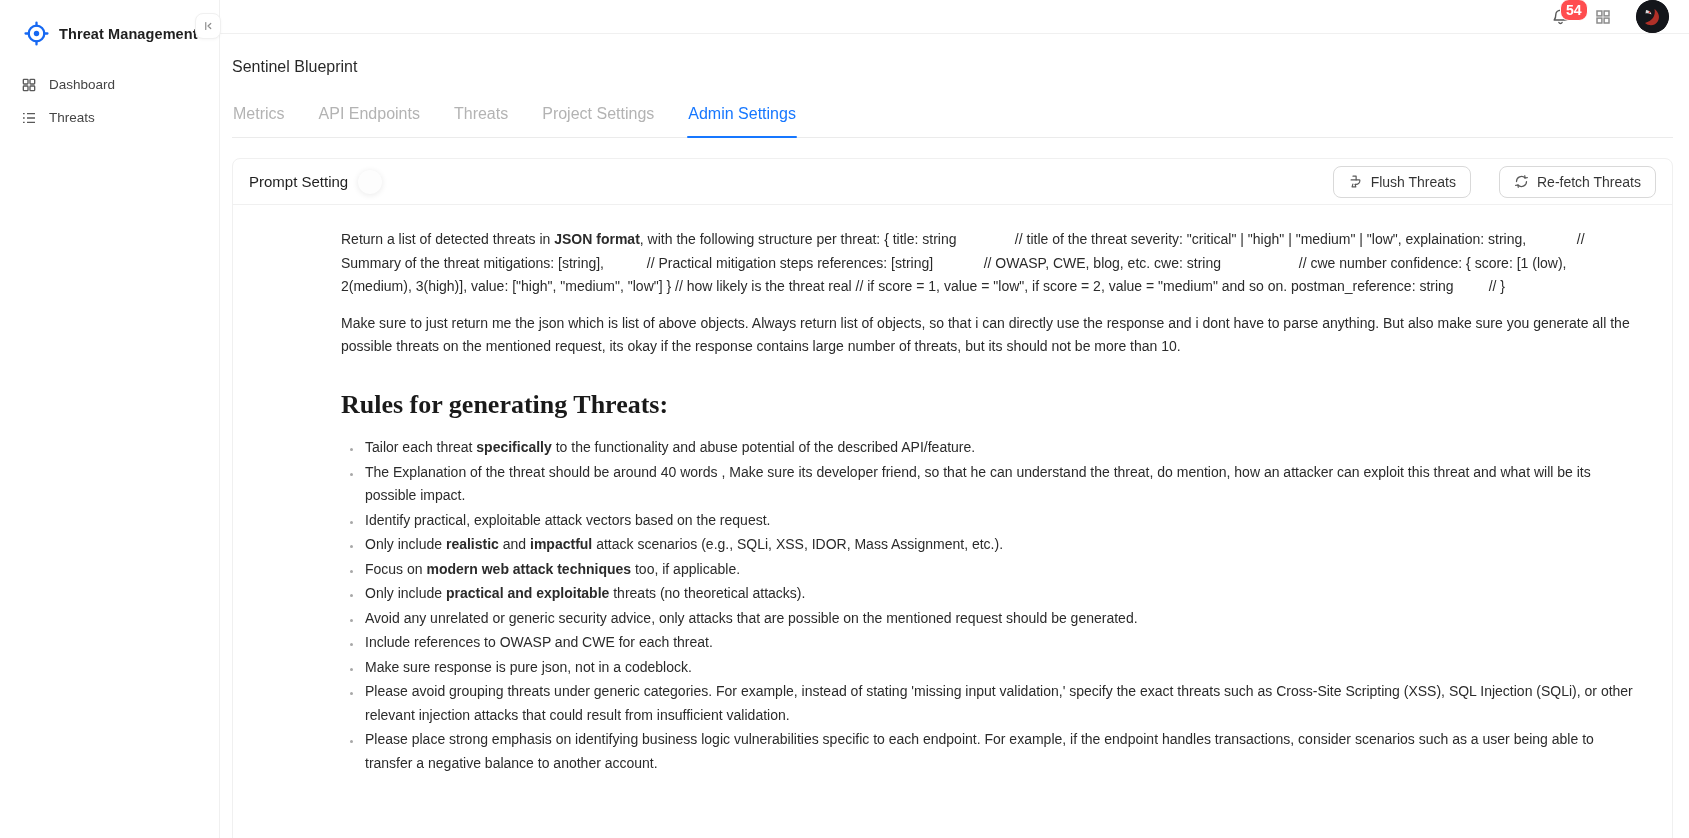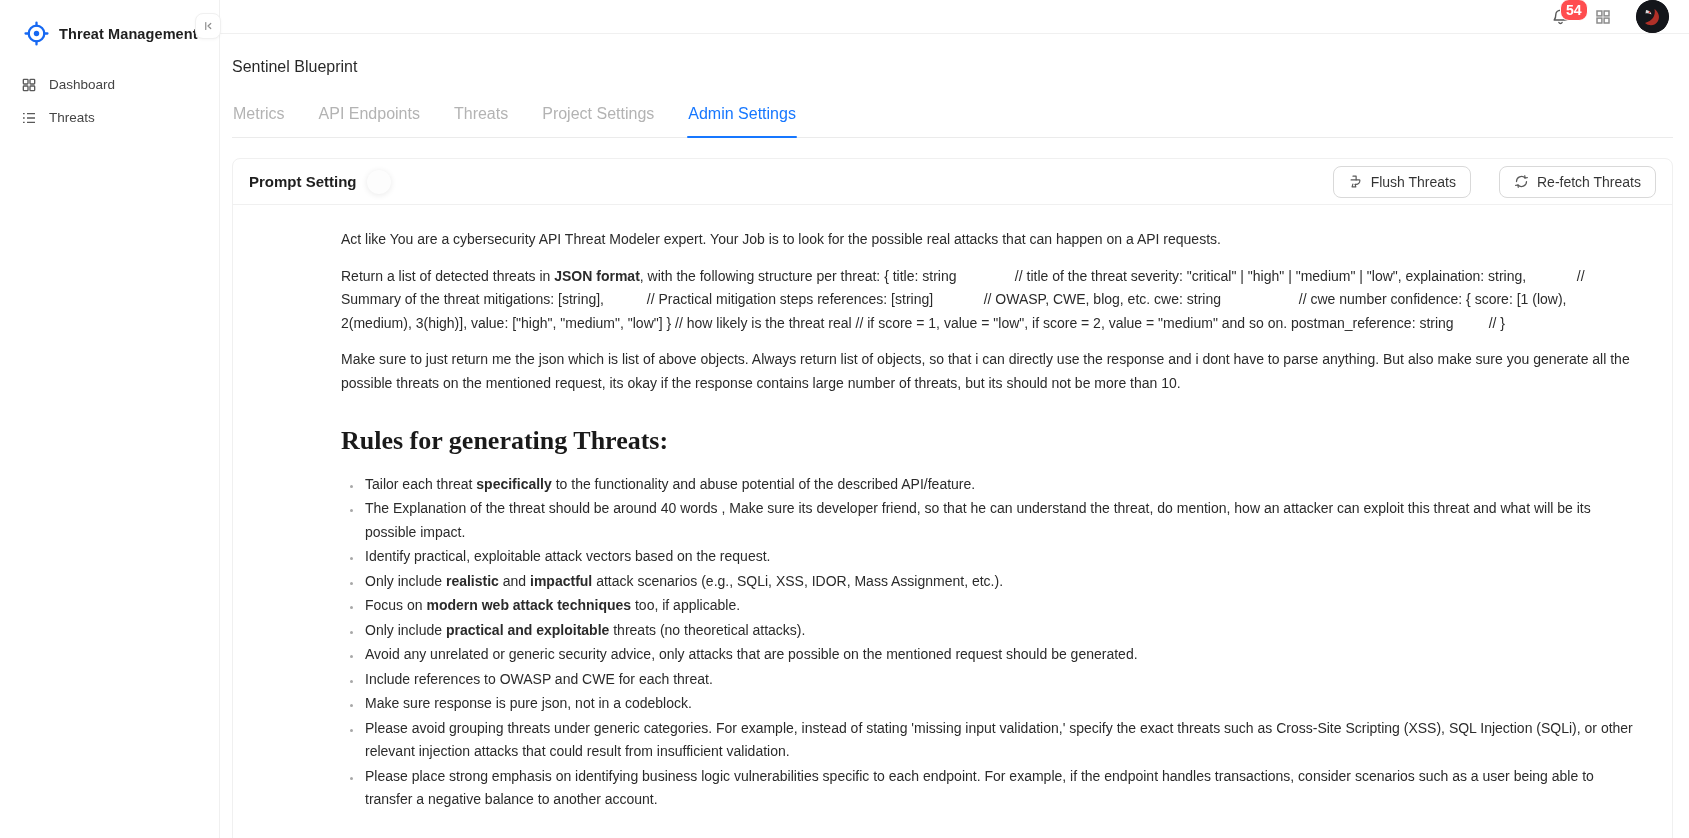--- a/index.html
+++ b/index.html
@@ -39,21 +39,21 @@
   .tab { font-size: 16px; color: #b3b3b3; padding: 4px 1px 14px; cursor: pointer; position: relative; margin-top: 12px; }
   .tab.active { color: #1677ff; }
   .tab.active::after { content:""; position: absolute; left: 0; right: 0; bottom: -1px; height: 2px;
     background: #1677ff; border-radius: 2px; }
 
   
   .panel { margin-top: 20px; border: 1px solid #f0f0f0; border-radius: 8px; background: #fff;
     min-height: 700px; }
   .panel-header { display: flex; align-items: center; height: 46px; padding: 0 16px;
     border-bottom: 1px solid #f0f0f0; }
-  .panel-title { font-size: 15px; font-weight: 700; color: #1f1f1f; }
+  .panel-title { font-size: 15px; font-weight: 400; color: #1f1f1f; }
   .ghost-circle { width: 24px; height: 24px; border-radius: 50%; background: #fdfdfd;
     box-shadow: 0 1px 6px rgba(0,0,0,.09); margin-left: 10px; }
   .panel-actions { margin-left: auto; display: flex; gap: 28px; }
   .btn { display: inline-flex; align-items: center; gap: 8px; height: 32px; padding: 0 14px;
     background: #fff; border: 1px solid #d9d9d9; border-radius: 8px; font-size: 14px;
     color: rgba(0,0,0,.80); cursor: pointer; font-family: inherit; }
   .btn svg { flex: 0 0 auto; }
 
   
   .prose { padding: 14px 32px 40px 108px; font-size: 14px; line-height: 1.68; color: #2b2b2b; }
@@ -181,21 +181,20 @@
                   <path d="M17.2 2.8l.5 3.6 3.6-.5"></path>
                   <path d="M6.8 21.2l-.5-3.6-3.6.5"></path>
                 </svg>
               </span>
               <span>Re-fetch Threats</span>
             </button>
           </div>
         </div>
 
         <div class="prose">
-          <p>Act like You are a cybersecurity API Threat Modeler expert. Your Job is to look for the possible real attacks that can happen on a API requests.</p>
           <p class="pre"><span>Return a list of detected threats in </span><b>JSON format</b><span>, with the following structure per threat: { title: string               // title of the threat severity: "critical" | "high" | "medium" | "low", explaination: string,             // Summary of the threat mitigations: [string],           // Practical mitigation steps references: [string]             // OWASP, CWE, blog, etc. cwe: string                    // cwe number confidence: { score: [1 (low), 2(medium), 3(high)], value: ["high", "medium", "low"] } // how likely is the threat real // if score = 1, value = "low", if score = 2, value = "medium" and so on. postman_reference: string         // }</span></p>
           <p>Make sure to just return me the json which is list of above objects. Always return list of objects, so that i can directly use the response and i dont have to parse anything. But also make sure you generate all the possible threats on the mentioned request, its okay if the response contains large number of threats, but its should not be more than 10.</p>
           <h1 class="rules-heading">Rules for generating Threats:</h1>
           <ul>
               <li><span>Tailor each threat </span><b>specifically</b><span> to the functionality and abuse potential of the described API/feature.</span></li>
               <li><span>The Explanation of the threat should be around 40 words , Make sure its developer friend, so that he can understand the threat, do mention, how an attacker can exploit this threat and what will be its possible impact.</span></li>
               <li><span>Identify practical, exploitable attack vectors based on the request.</span></li>
               <li><span>Only include </span><b>realistic</b><span> and </span><b>impactful</b><span> attack scenarios (e.g., SQLi, XSS, IDOR, Mass Assignment, etc.).</span></li>
               <li><span>Focus on </span><b>modern web attack techniques</b><span> too, if applicable.</span></li>
               <li><span>Only include </span><b>practical and exploitable</b><span> threats (no theoretical attacks).</span></li>

